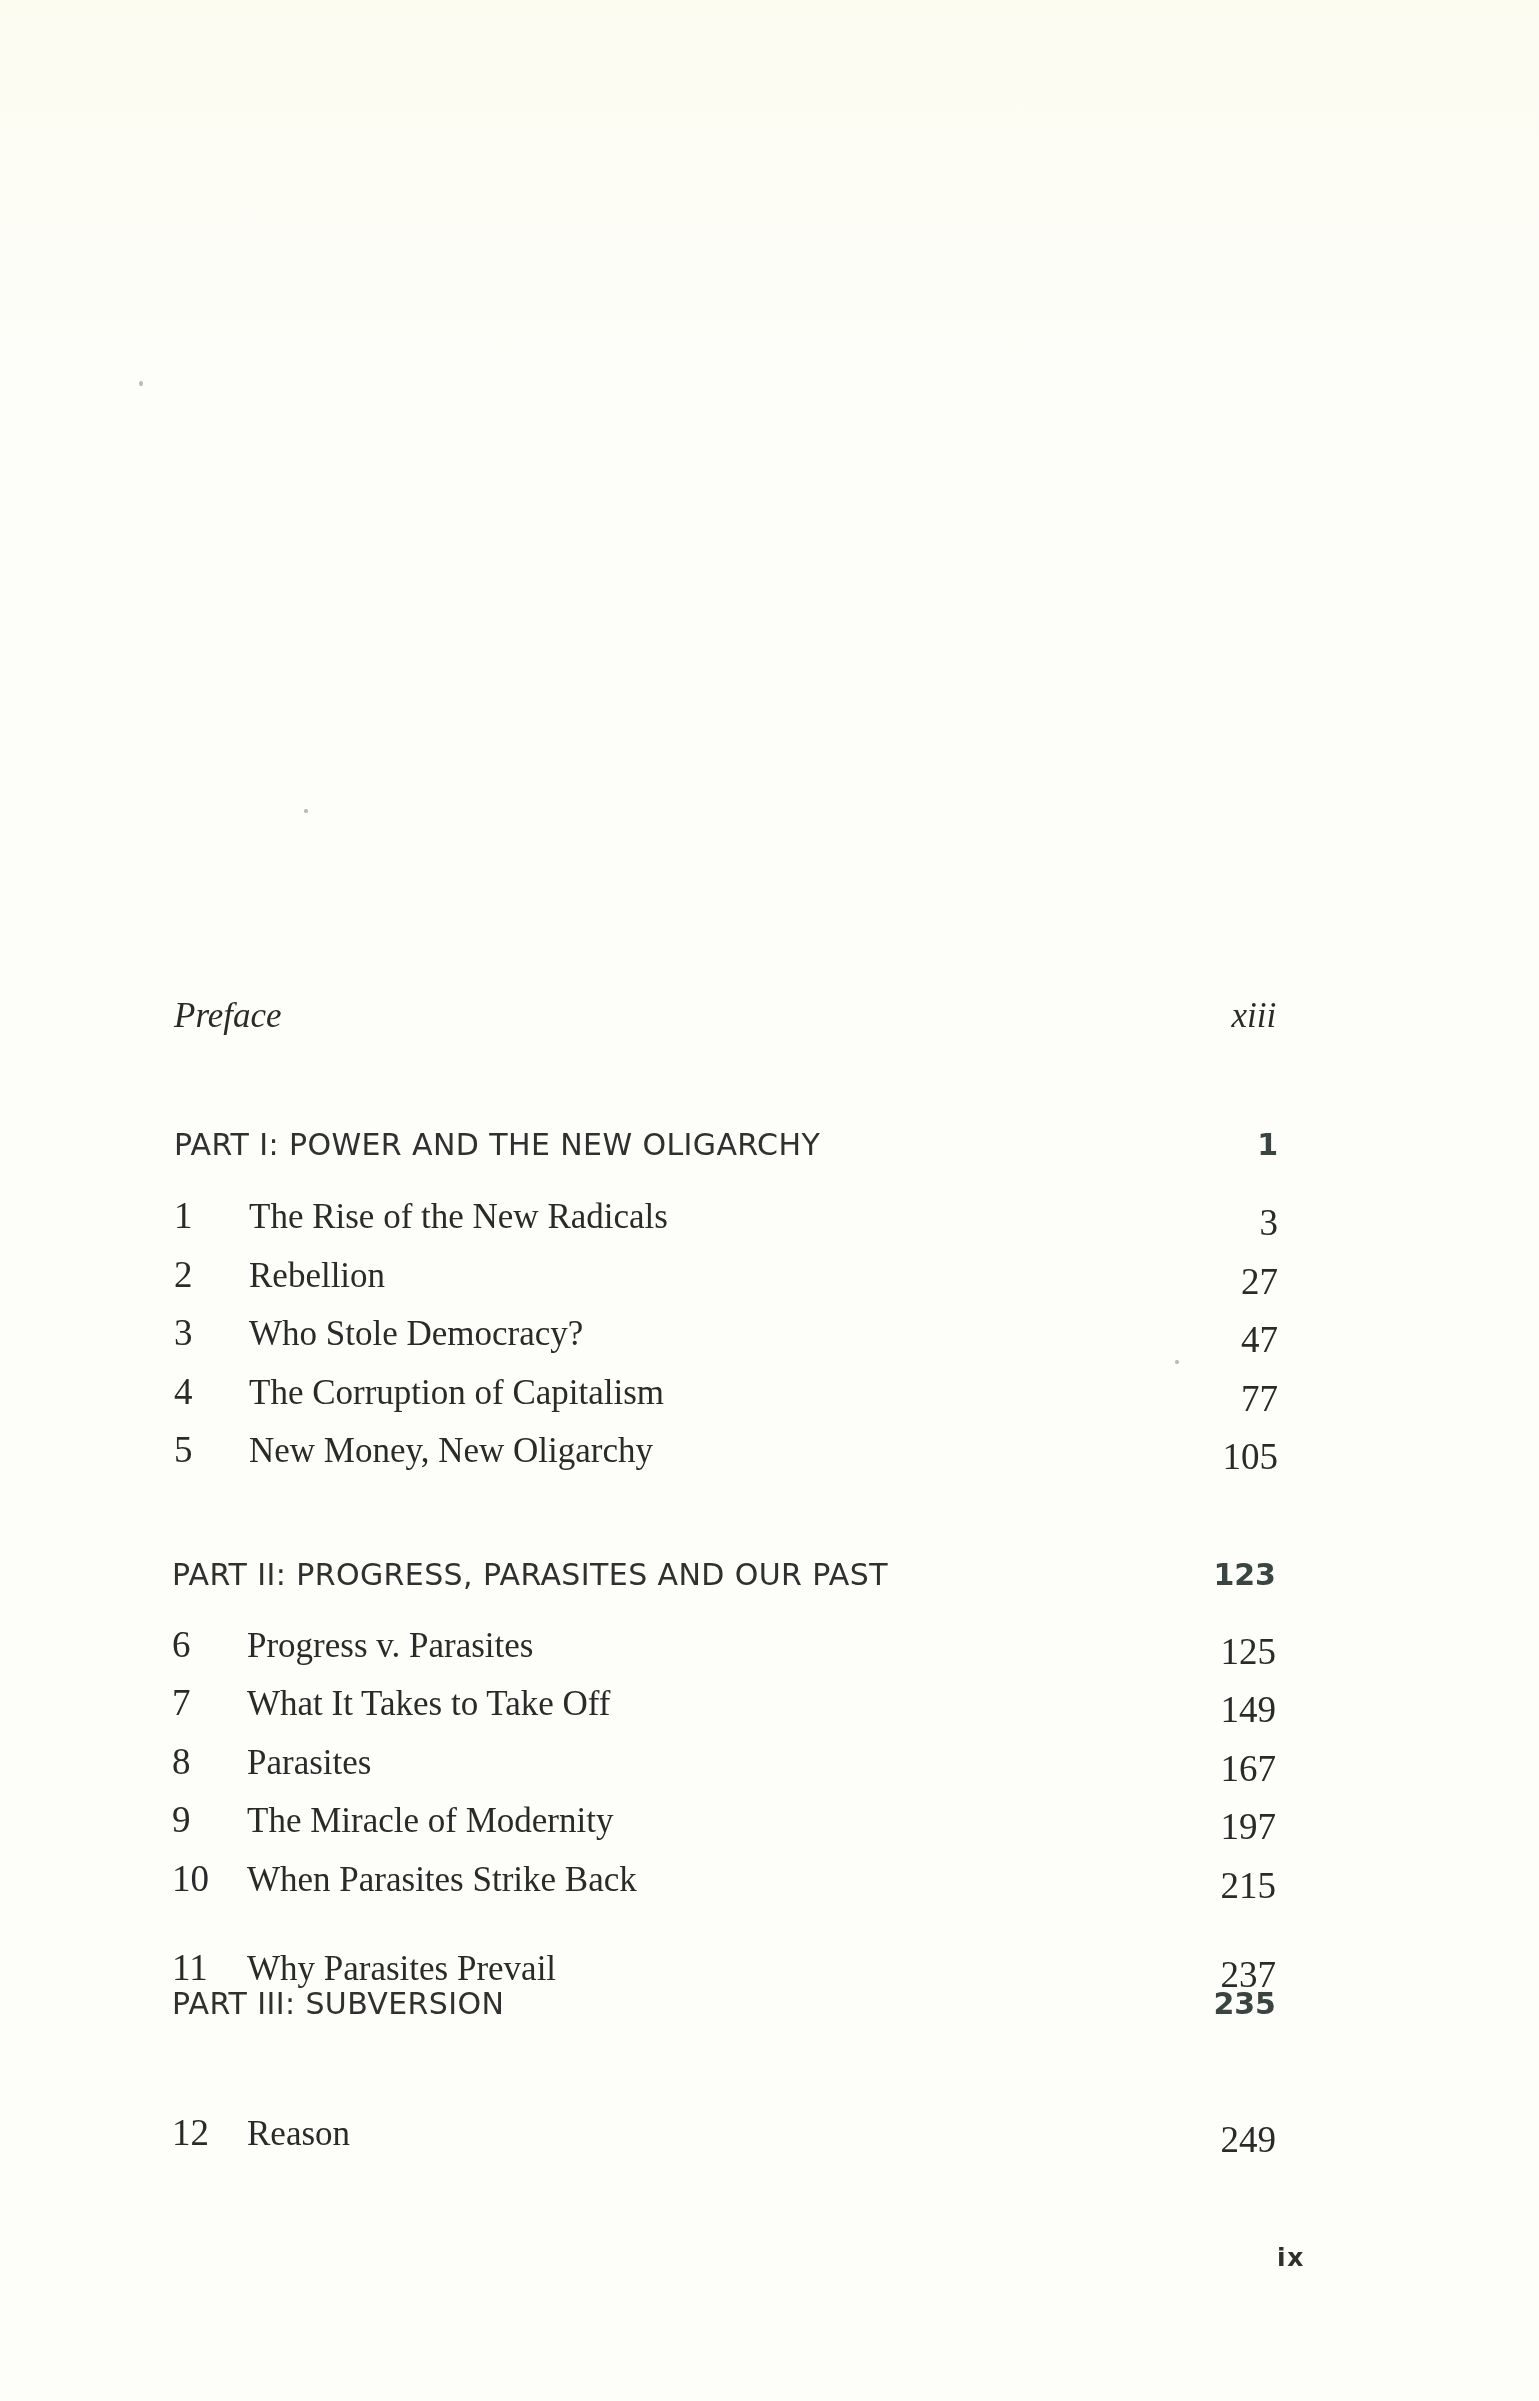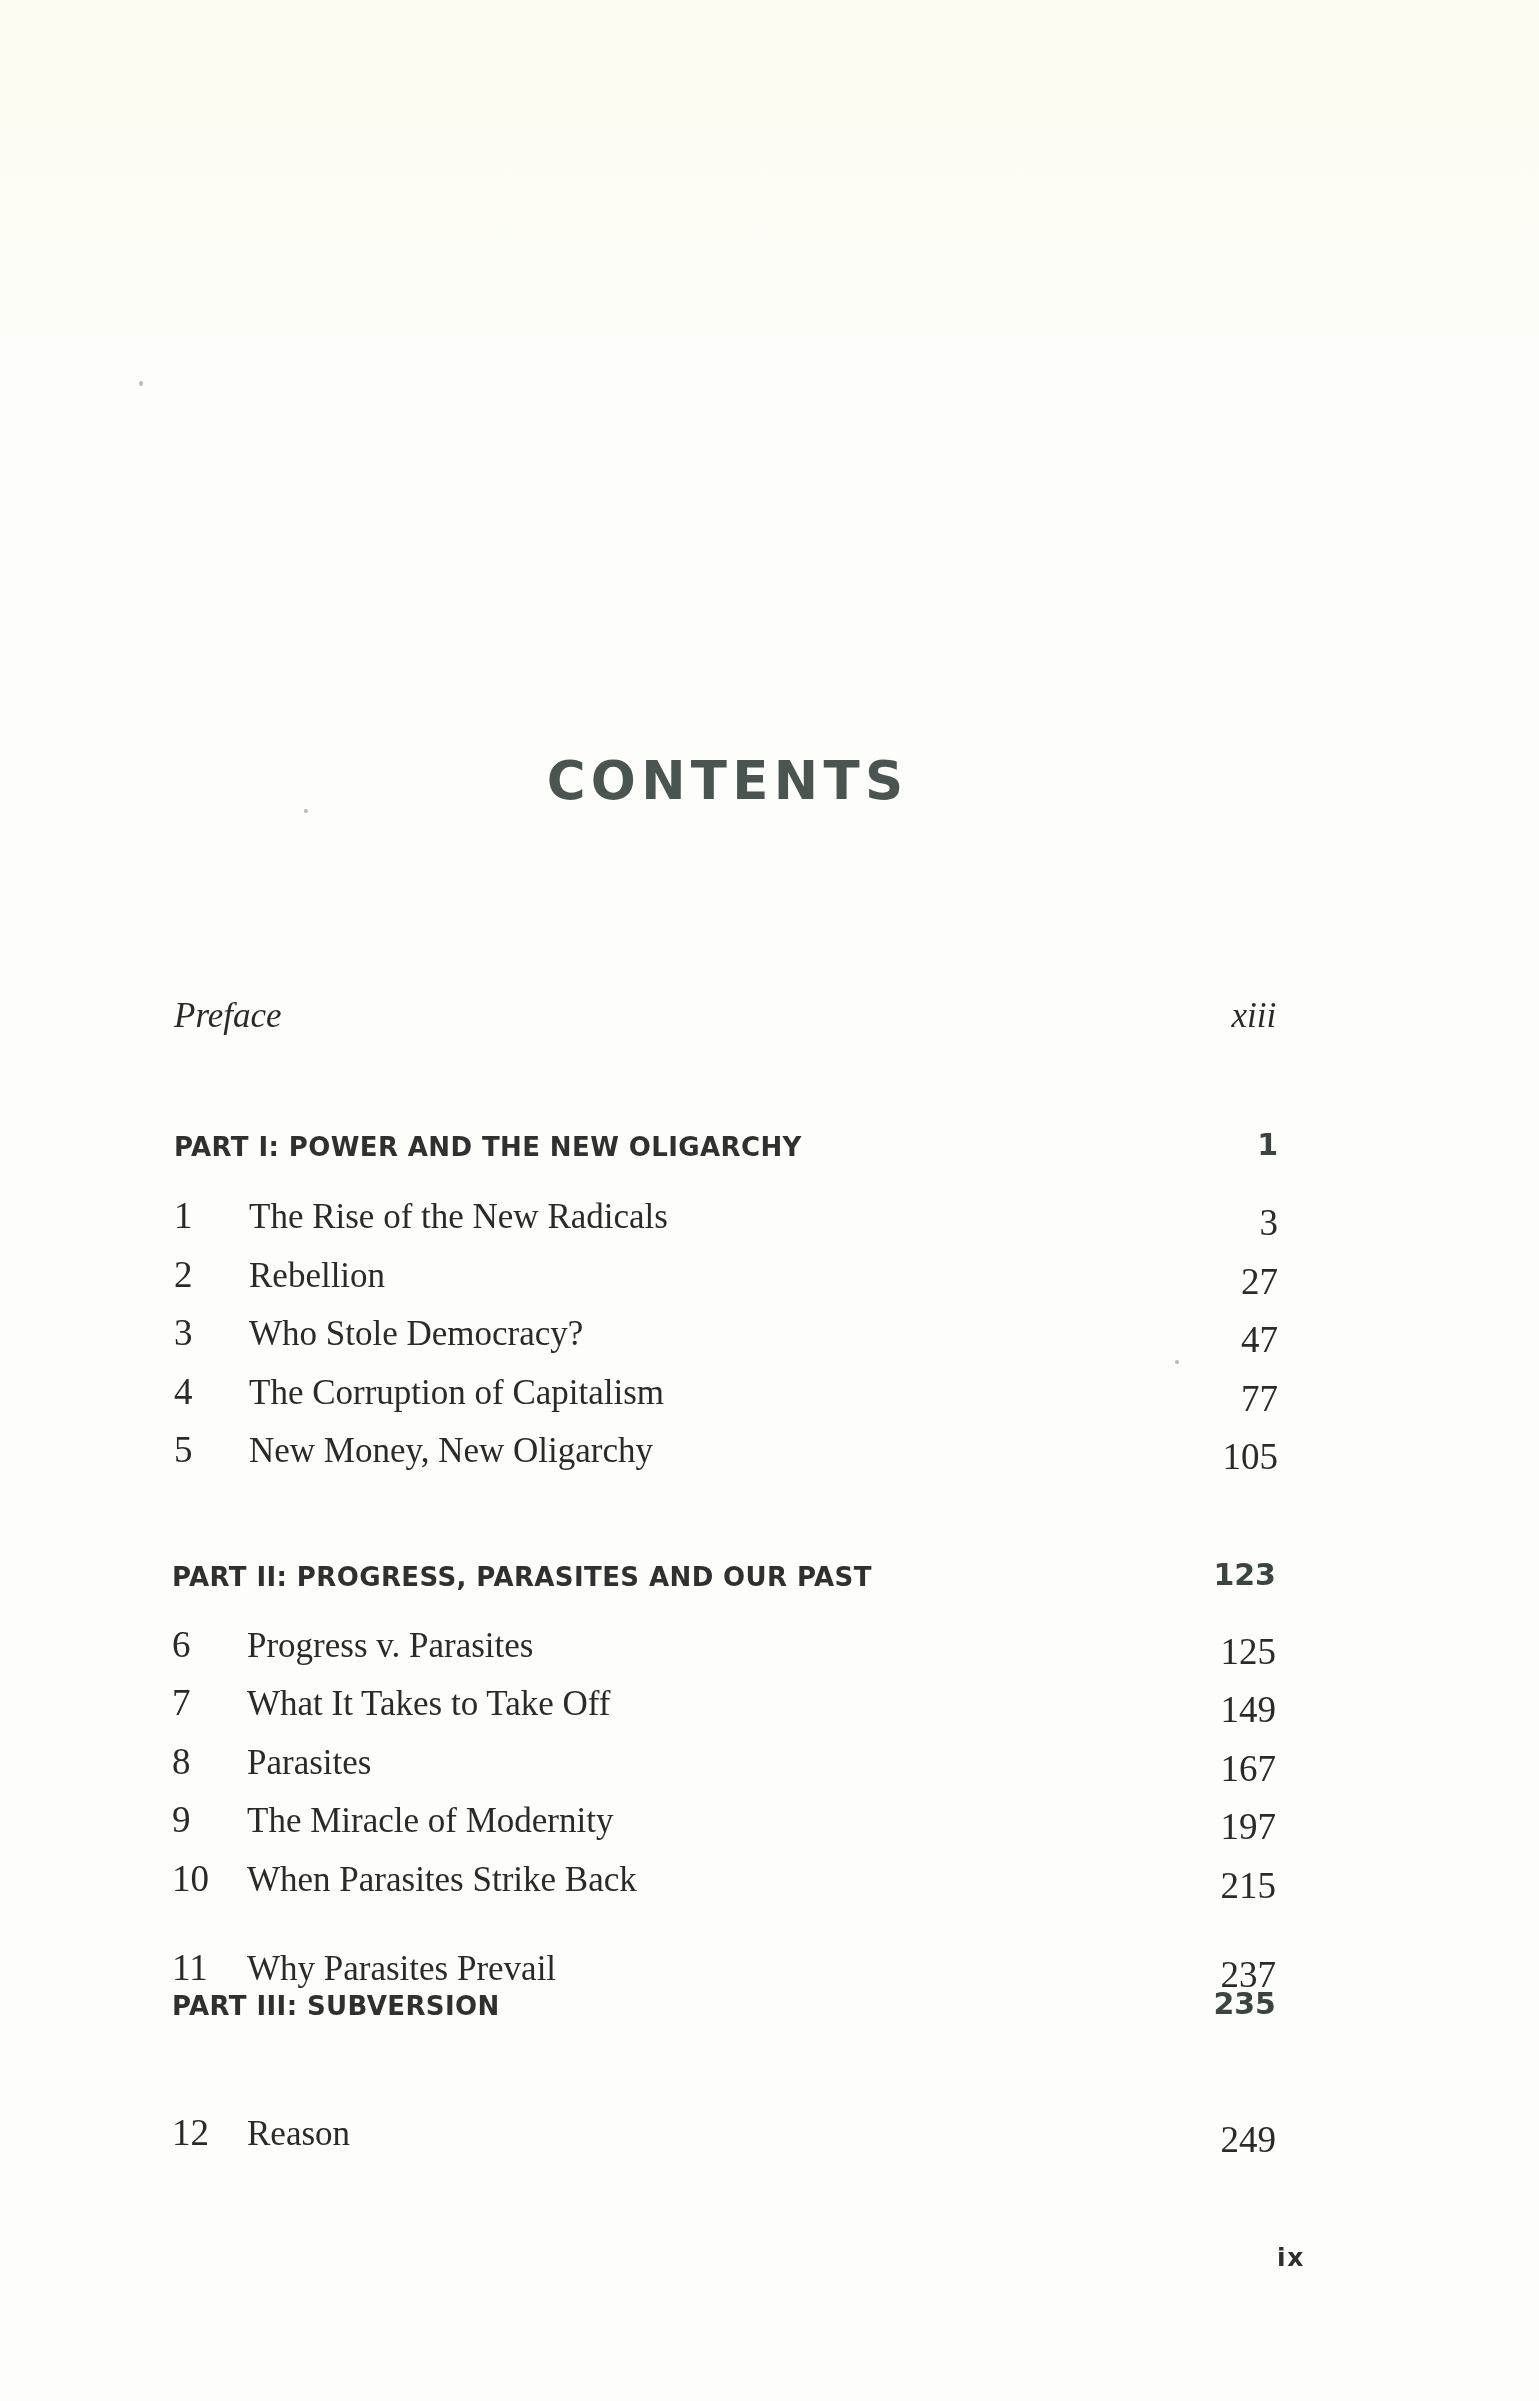--- a/index.html
+++ b/index.html
@@ -41,22 +41,22 @@
   .preface-page {
     position: absolute; right: 0; bottom: 0;
     font-family: "Liberation Serif", serif;
     font-style: italic;
     font-size: 35px;
     color: #2a2a2a;
   }
   .part-label {
     position: absolute; left: 0; bottom: 0;
     font-family: "DejaVu Sans", sans-serif;
-    font-weight: bold;
-    font-size: 26px;
+    font-weight: normal;
+    font-size: 30px;
     letter-spacing: 0.4px;
     color: #2f302f;
     white-space: nowrap;
   }
   .part-page {
     position: absolute; right: 0; bottom: 0;
     font-family: "DejaVu Sans", sans-serif;
     font-weight: bold;
     font-size: 30px;
     color: #3a4542;
@@ -97,21 +97,20 @@
 </style>
 </head>
 <body>
 
 <div class="page">
 
   <div class="speck" style="left:139px;top:381px;width:3.5px;height:5.3px;"></div>
   <div class="speck" style="left:304px;top:809px;width:3.5px;height:3.5px;"></div>
   <div class="speck" style="left:1175px;top:1360px;width:3.5px;height:3.5px;"></div>
 
-  <div class="title">CONTENTS</div>
 
   <div class="row" style="top:983px;">
     <span class="preface-label">Preface</span>
     <span class="preface-page" style="right:1.8px;">xiii</span>
   </div>
 
   <div class="row" style="top:1109px;">
     <span class="part-label">PART I: POWER AND THE NEW OLIGARCHY</span>
     <span class="part-page">1</span>
   </div>

